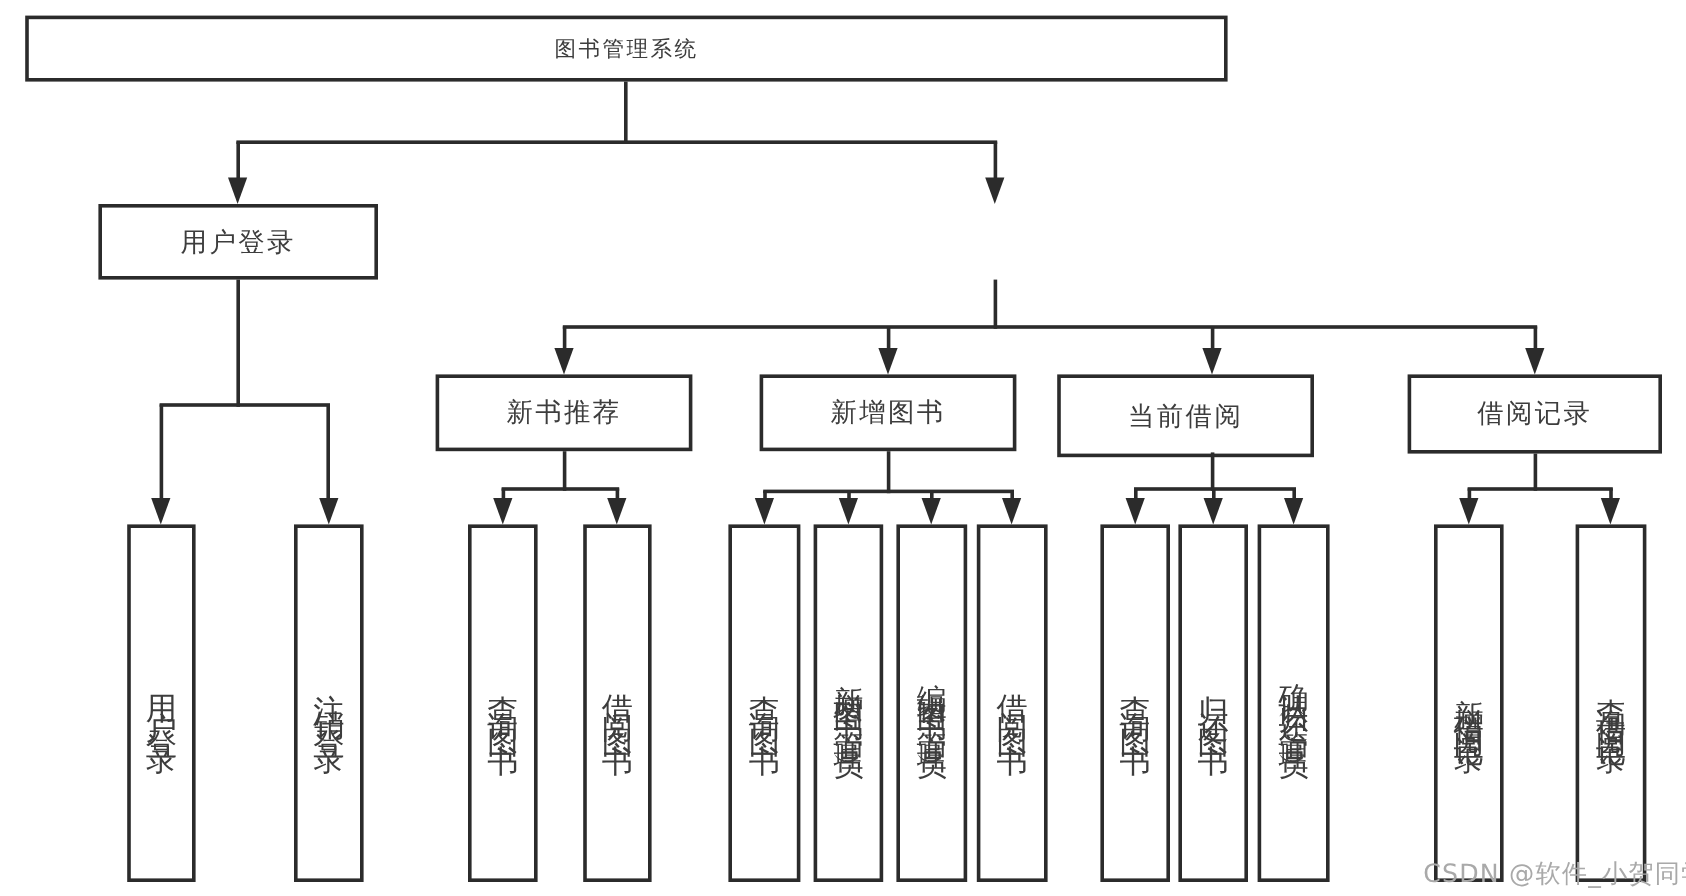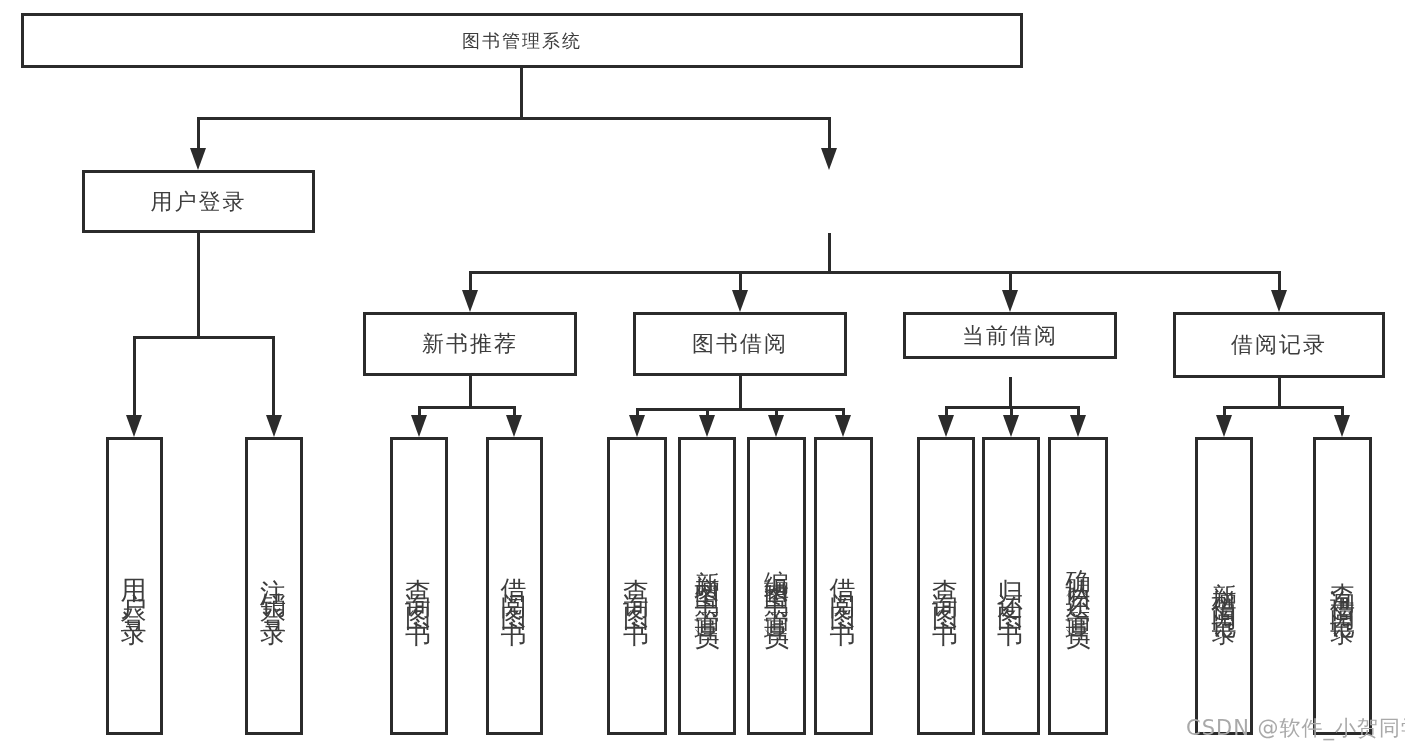--- a/index.html
+++ b/index.html
@@ -74,24 +74,24 @@
   <div class="box" style="left:82px;top:170px;width:233px;height:63px">
     <span>用户登录</span>
   </div>
 
 
   <div class="box" style="left:363px;top:312px;width:214px;height:64px">
     <span>新书推荐</span>
   </div>
 
   <div class="box" style="left:633px;top:312px;width:214px;height:64px">
-    <span>图书借阅</span>
-  </div>
-
-  <div class="box" style="left:903px;top:312px;width:214px;height:47px">
+    <span>新增图书</span>
+  </div>
+
+  <div class="box" style="left:881px;top:312px;width:214px;height:69px">
     <span>当前借阅</span>
   </div>
 
   <div class="box" style="left:1173px;top:312px;width:212px;height:66px">
     <span>借阅记录</span>
   </div>
 
   <div class="vbox" style="left:106px;top:437px;width:57px;height:298px">
     <span>用户登录</span>
   </div>

